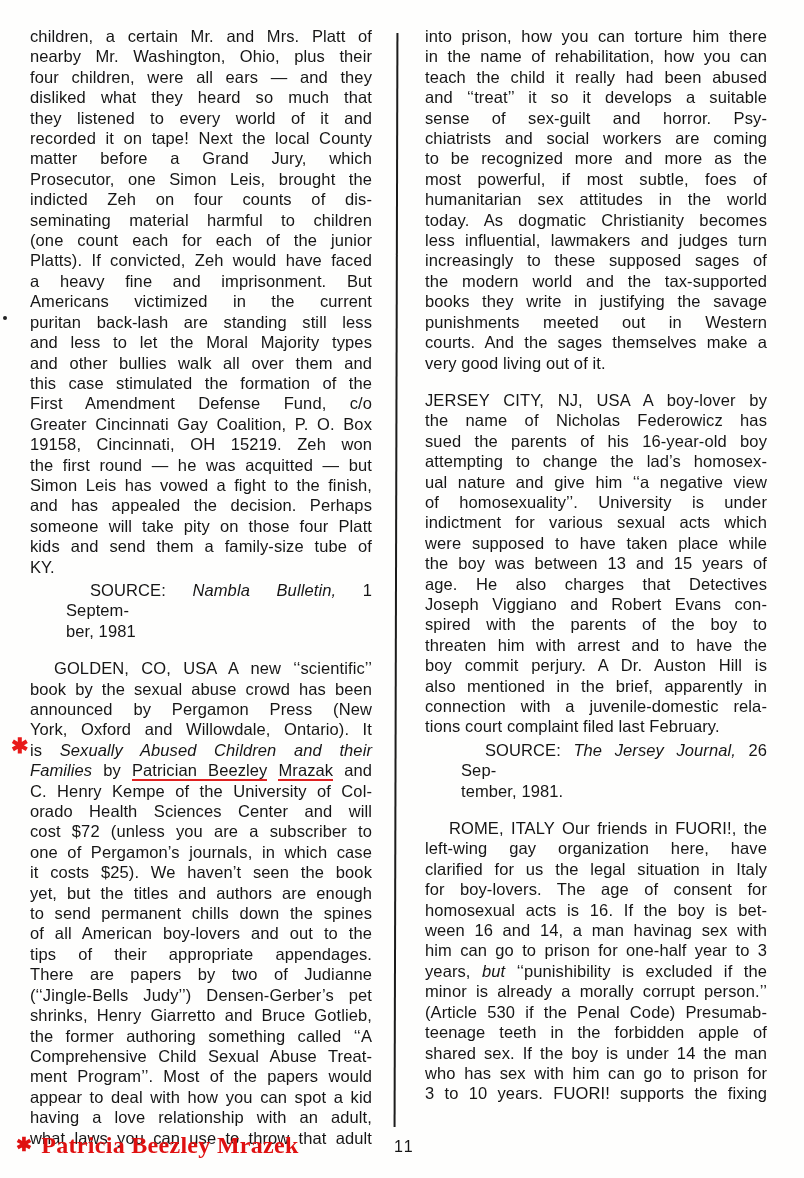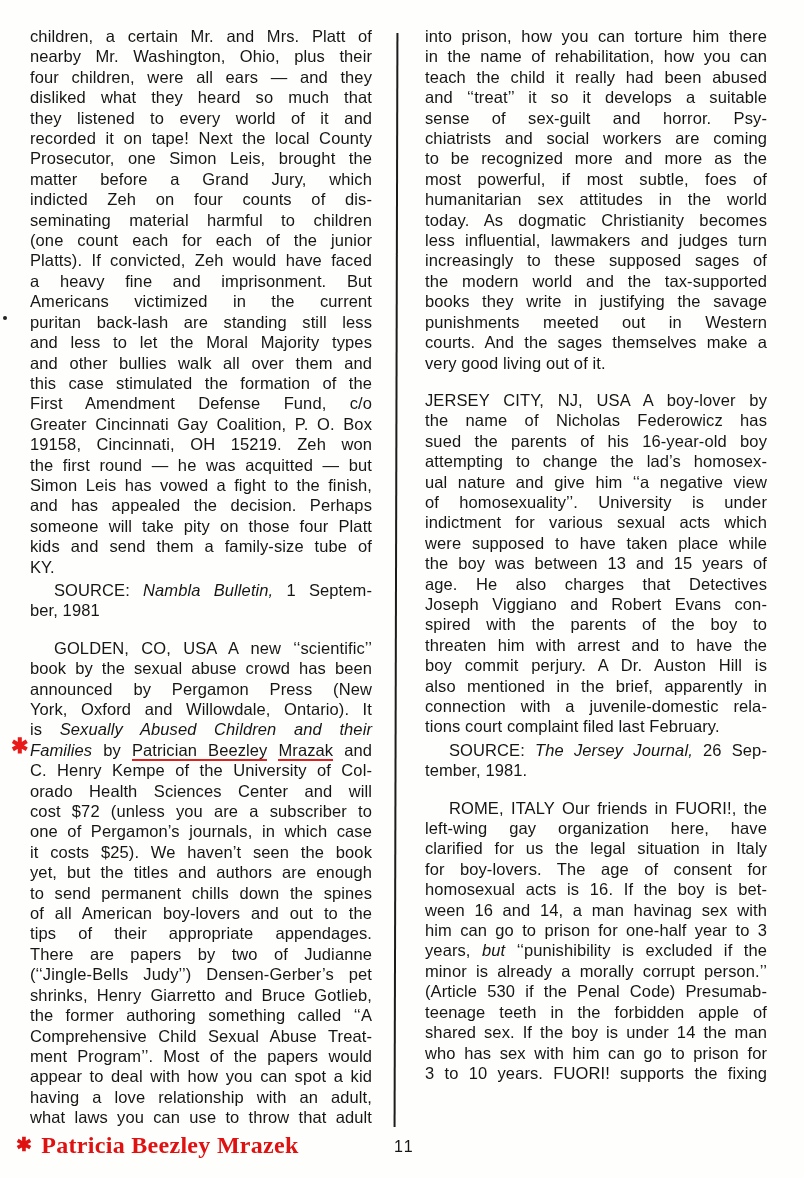--- a/index.html
+++ b/index.html
@@ -14,21 +14,21 @@
     position:absolute; top:26px; width:342px;
     font-size:16.5px; line-height:20.4px;
     letter-spacing:0.1px;
   }
   .col-left  { left:30px; }
   .col-right { left:425px; }
   .line { text-align:left; white-space:normal; }
   .line.just { text-align:justify; text-align-last:justify; }
   .line.indent { text-indent:24px; }
   .para.gap-story  { margin-top:17px; }
-  .para.gap-source { margin-top:3px; }
+  .para.gap-source { margin-top:3px;margin-left:36px; }
   .it { font-style:italic; }
   .redline { border-bottom:2px solid #e02020; }
   .divider {
     position:absolute; left:395px; top:33px; width:2px; height:1094px;
     background:#1c1c1c; transform:rotate(0.15deg);
   }
   .margin-asterisk {
     position:absolute; left:11px; top:735px;
     color:#e81a1a; font-size:21px; line-height:21px; font-weight:bold;
   }
@@ -55,22 +55,22 @@
 <div class="page">
 
   <div class="col col-left">
       <div class="para">
         <div class="line just"><span>children, a certain Mr. and Mrs. Platt of</span></div>
         <div class="line just"><span>nearby Mr. Washington, Ohio, plus their</span></div>
         <div class="line just"><span>four children, were all ears — and they</span></div>
         <div class="line just"><span>disliked what they heard so much that</span></div>
         <div class="line just"><span>they listened to every world of it and</span></div>
         <div class="line just"><span>recorded it on tape! Next the local County</span></div>
+        <div class="line just"><span>matter before a Grand Jury, which</span></div>
         <div class="line just"><span>Prosecutor, one Simon Leis, brought the</span></div>
-        <div class="line just"><span>matter before a Grand Jury, which</span></div>
         <div class="line just"><span>indicted Zeh on four counts of dis-</span></div>
         <div class="line just"><span>seminating material harmful to children</span></div>
         <div class="line just"><span>(one count each for each of the junior</span></div>
         <div class="line just"><span>Platts). If convicted, Zeh would have faced</span></div>
         <div class="line just"><span>a heavy fine and imprisonment. But</span></div>
         <div class="line just"><span>Americans victimized in the current</span></div>
         <div class="line just"><span>puritan back-lash are standing still less</span></div>
         <div class="line just"><span>and less to let the Moral Majority types</span></div>
         <div class="line just"><span>and other bullies walk all over them and</span></div>
         <div class="line just"><span>this case stimulated the formation of the</span></div>

